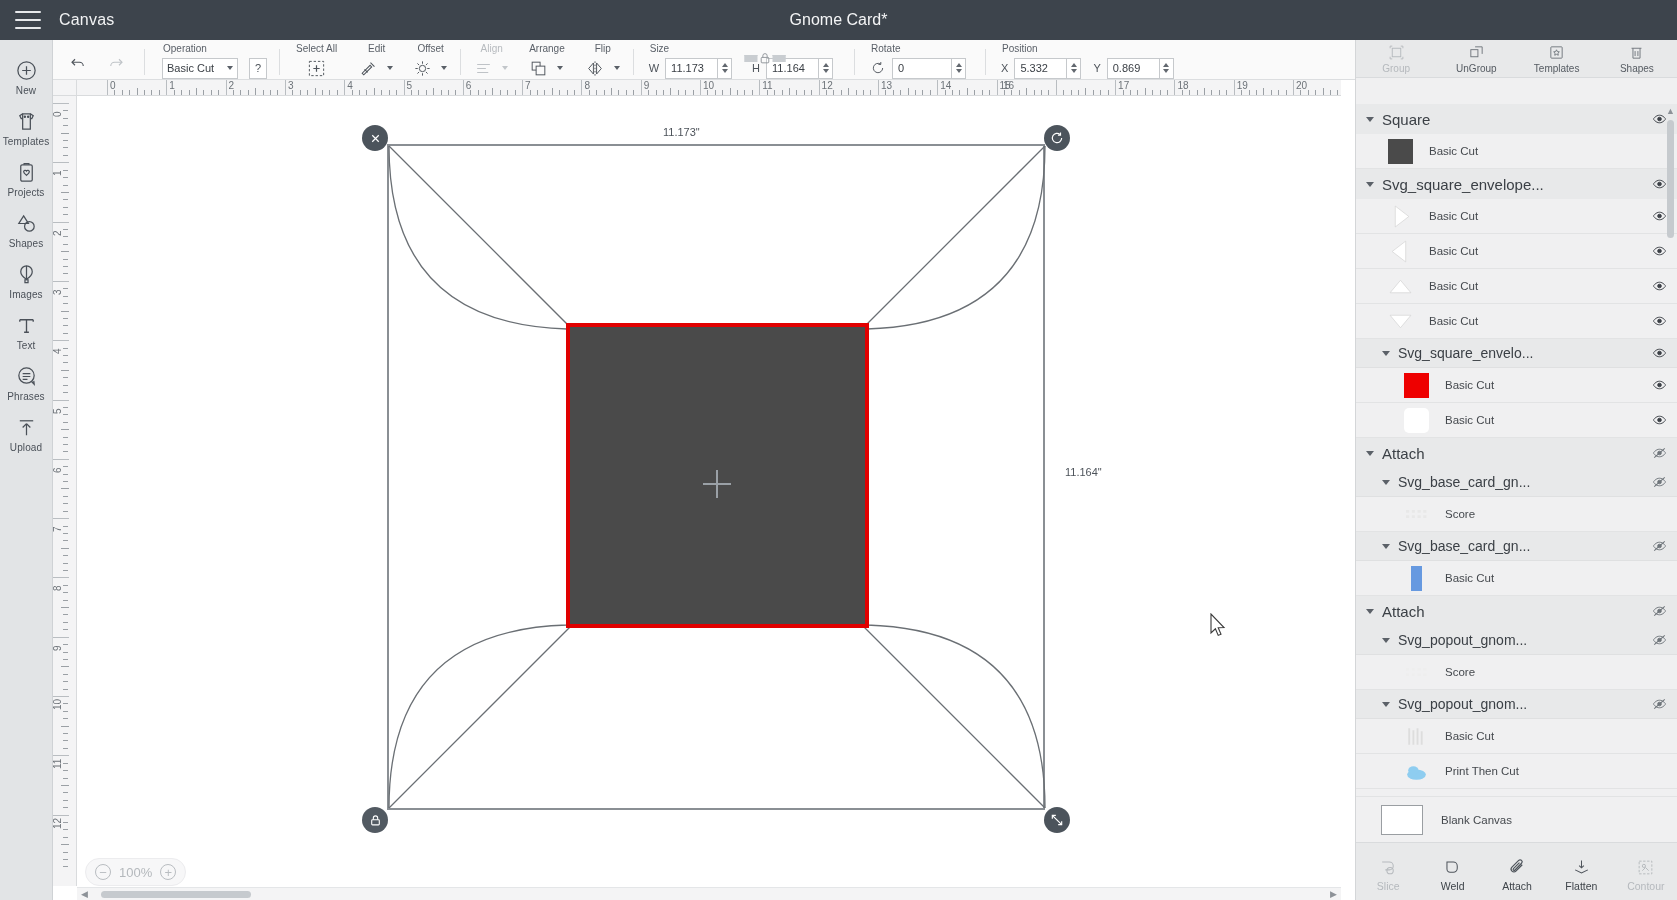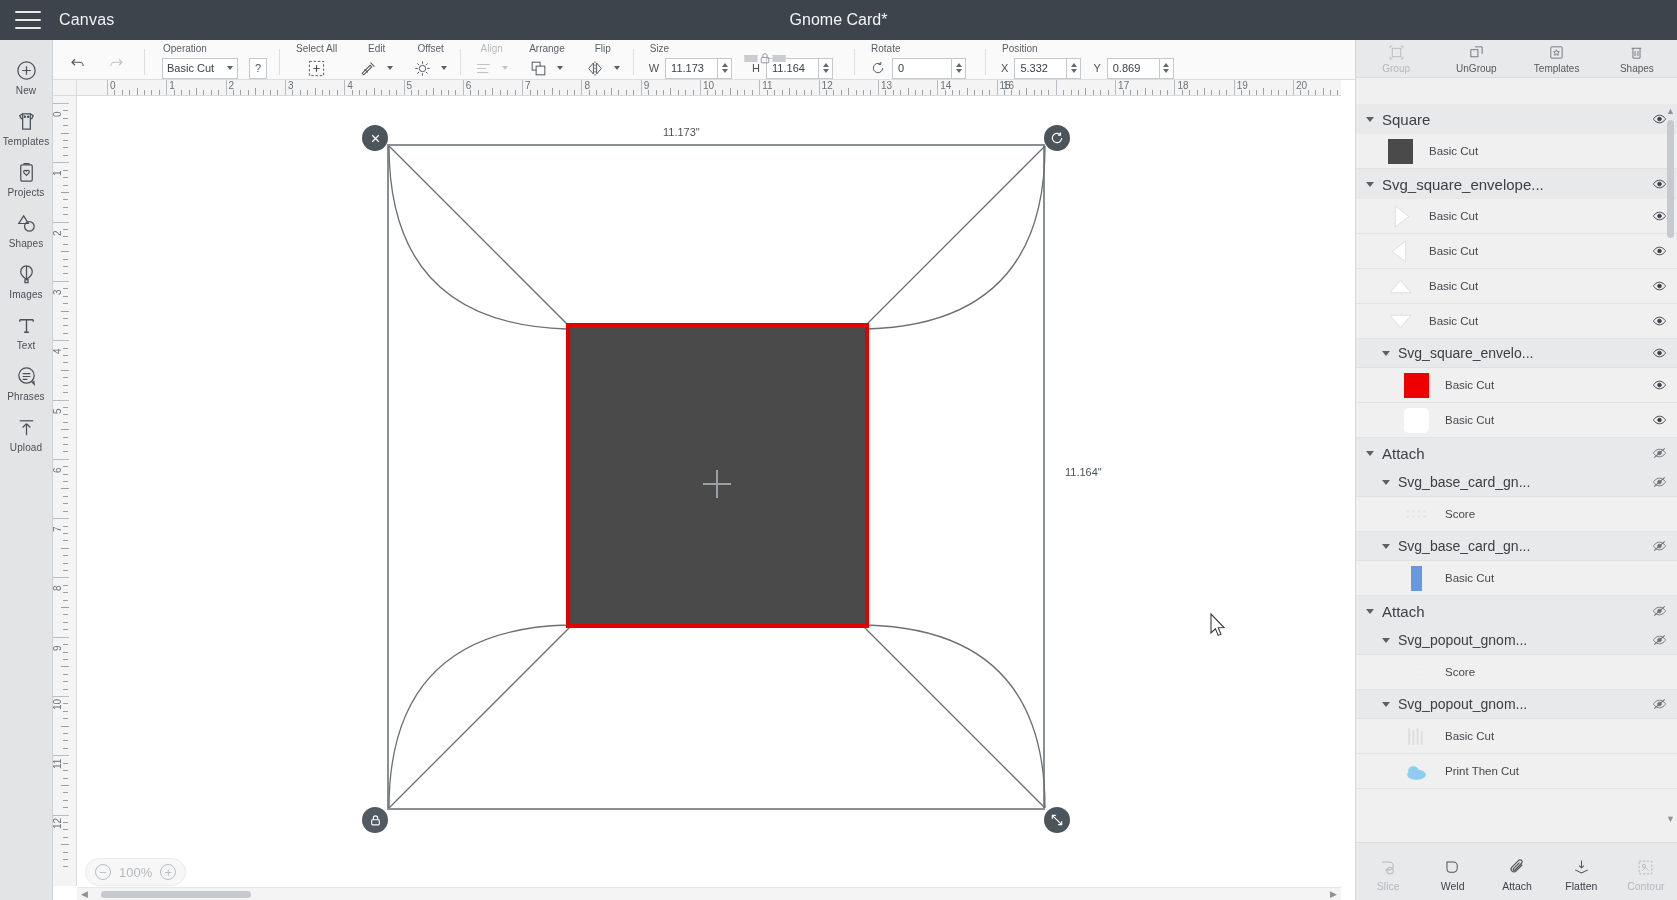--- a/index.html
+++ b/index.html
@@ -1062,20 +1062,24 @@
         <span class="lchildname" style="margin-left: 16px;">Print Then Cut</span>
       </div>
     </div>
 
   <div class="pscroll">
     <div class="up">▲</div>
     <div class="tr"></div>
     <div class="dn" style="position:absolute;bottom:0;width:100%">▼</div>
   </div>
 
+  <div class="blankcanvas">
+    <div class="bc-sw"></div>
+    <div class="bc-lb">Blank Canvas</div>
+  </div>
 
   <div class="rbottom">
     <div class="rb dim">
       <div class="ic">
         <svg width="19" height="19" viewBox="0 0 24 24" fill="none" stroke="currentColor" stroke-width="1.3">
           <path d="M4 5h9a5 5 0 010 10H8"></path>
             <circle cx="14" cy="16" r="4"></circle>
           </svg>
       </div>
       <div class="lb">Slice</div>

